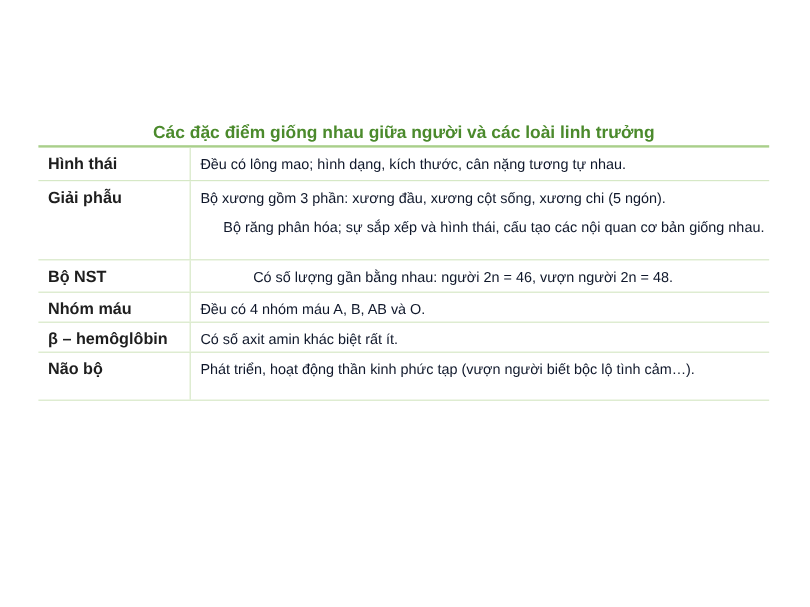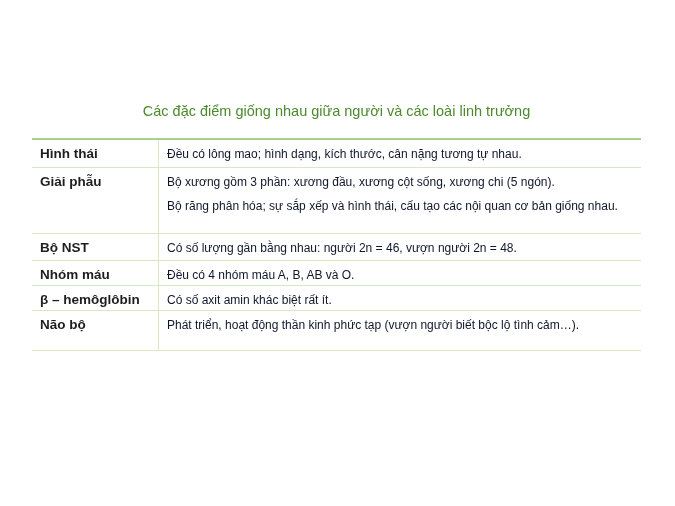--- a/index.html
+++ b/index.html
@@ -15,31 +15,30 @@
       font-family: "Liberation Sans", "DejaVu Sans", sans-serif;
       color: #262626;
     }
     .title {
       position: absolute;
       left: 32px;
       width: 609px;
       top: 103px;
       text-align: center;
       font-size: 14.5px;
-      font-weight: normal;
+      font-weight: bold;
       color: #4b8a2c;
       letter-spacing: 0px;
     }
     .table {
       position: absolute;
       left: 32px;
       top: 121px;
       width: 609px;
       border-top: 2.5px solid #a9cf8a;
-      margin-top: 17px;
     }
     .row {
       position: relative;
       display: flex;
       border-bottom: 1px solid #d6e8c6;
       box-sizing: border-box;
     }
     .cell-label {
       width: 127px;
       flex: 0 0 127px;
@@ -51,21 +50,21 @@
       border-right: 1px solid #d6e8c6;
     }
     .cell-desc {
       flex: 1;
       box-sizing: border-box;
       padding: 6px 4px 0 8px;
       font-size: 12px;
       line-height: 17px;
       color: #0f172a;
     }
-    .para + .para { margin-top: 7px; }
+    .para + .para { margin-top: 7px; text-align: right; }
   </style>
 </head>
 <body>
 
 <div class="title">Các đặc điểm giống nhau giữa người và các loài linh trưởng</div>
 
 <div class="table">
   <div class="row" style="height:28px;">
     <div class="cell-label">Hình thái</div>
     <div class="cell-desc">
@@ -74,21 +73,21 @@
   </div>
 
   <div class="row" style="height:66px;">
     <div class="cell-label">Giải phẫu</div>
     <div class="cell-desc">
       <div class="para">Bộ xương gồm 3 phần: xương đầu, xương cột sống, xương chi (5 ngón).</div>
       <div class="para">Bộ răng phân hóa; sự sắp xếp và hình thái, cấu tạo các nội quan cơ bản giống nhau.</div>
     </div>
   </div>
 
-  <div class="row" style="height:27px;">
+  <div class="row" style="height:27px;gap:44px;">
     <div class="cell-label">Bộ NST</div>
     <div class="cell-desc">
       <div class="para">Có số lượng gần bằng nhau: người 2n = 46, vượn người 2n = 48.</div>
     </div>
   </div>
 
 
   <div class="row" style="height:25px;">
     <div class="cell-label">Nhóm máu</div>
     <div class="cell-desc">

